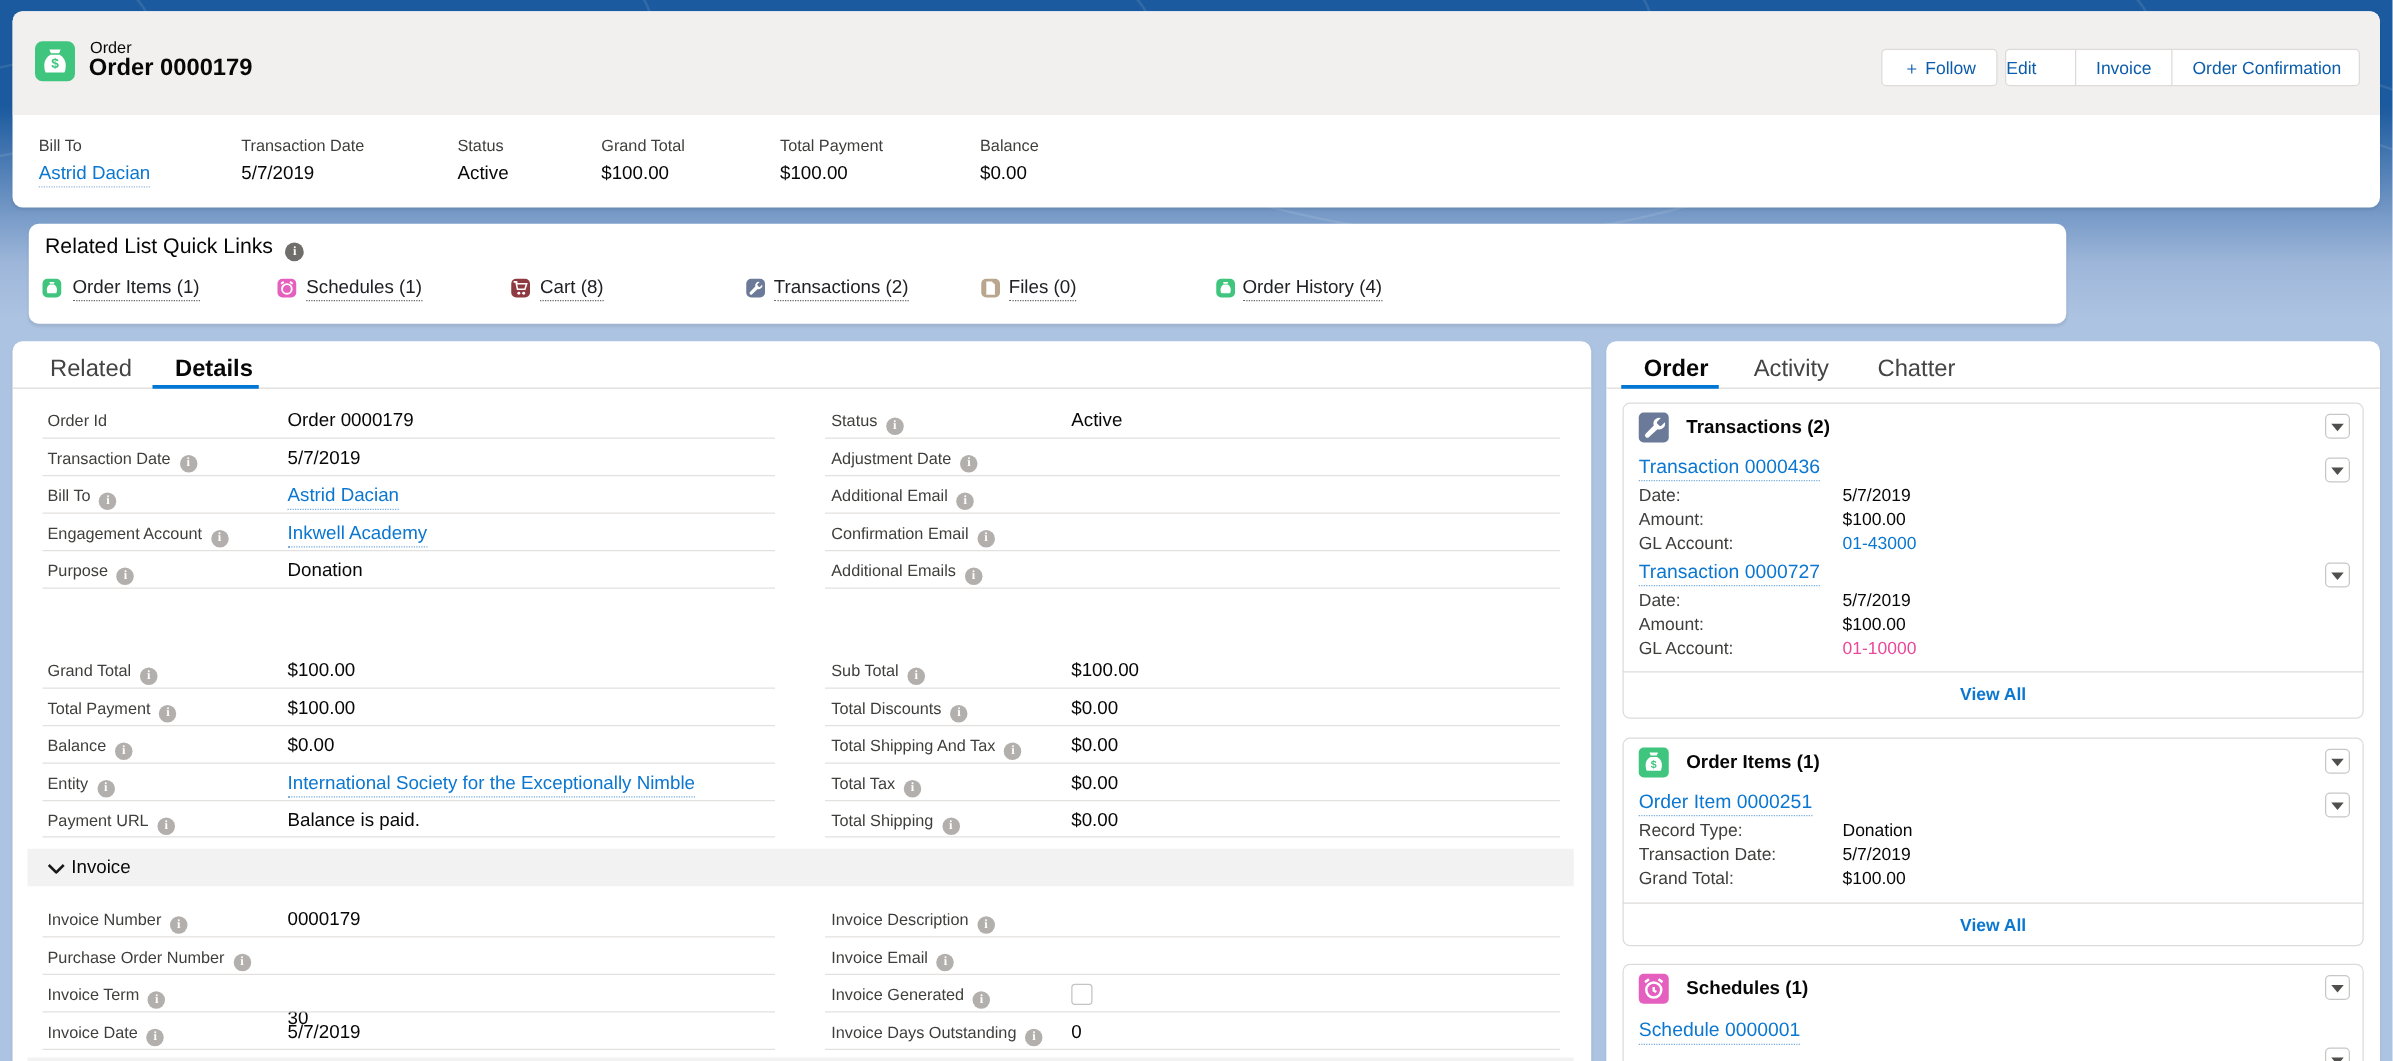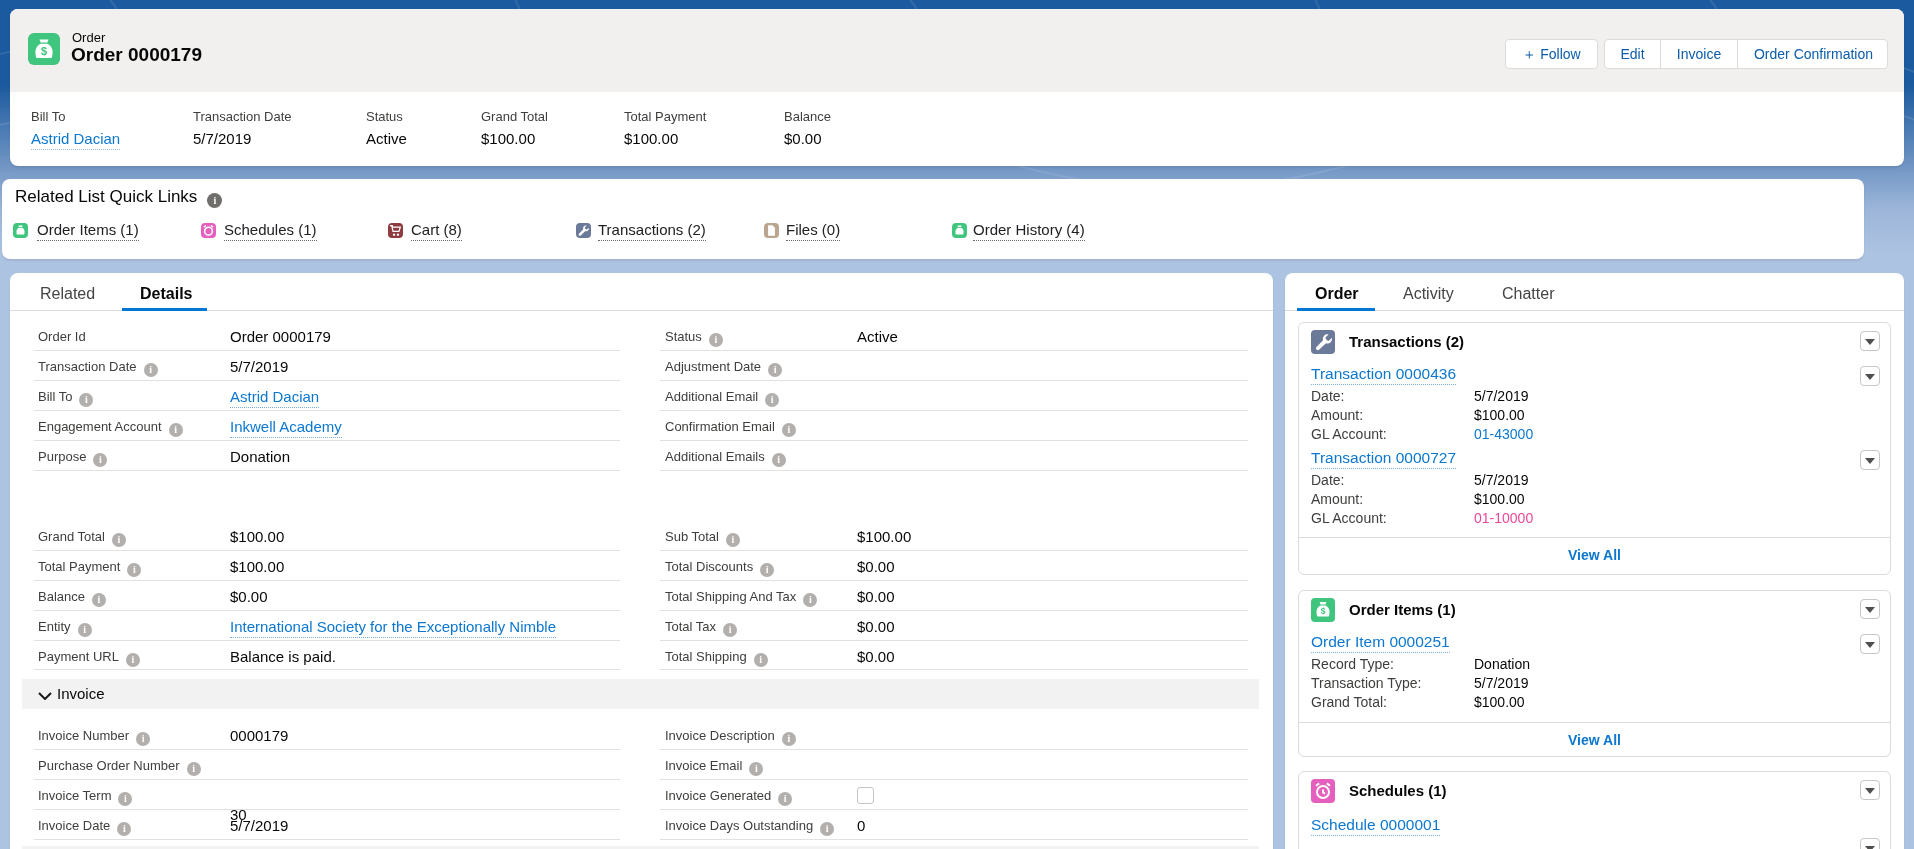--- a/index.html
+++ b/index.html
@@ -21,21 +21,21 @@
 .icn{position:absolute;border-radius:4px}
 .band{position:absolute;left:12px;width:1237px;height:30px;background:#f3f2f2;font-size:15px;color:#080707;line-height:30px}
 .band svg{vertical-align:-1px;margin:0 5px 0 16px}
 .ddb{position:absolute;width:20px;height:20px;background:#fff;border:1px solid #c9c7c5;border-radius:4px}
 .ddb:after{content:"";position:absolute;left:4px;top:7px;border-left:5px solid transparent;border-right:5px solid transparent;border-top:6px solid #514f4d}
 .itemlbl{position:absolute;font-size:14px;color:#3e3e3c;white-space:nowrap}
 .itemval{position:absolute;font-size:14px;color:#080707;white-space:nowrap}
 .cardtitle{position:absolute;font-size:15px;font-weight:bold;color:#080707;white-space:nowrap}
 .itemlink{position:absolute;font-size:15.5px;white-space:nowrap}
 .viewall{position:absolute;width:100%;text-align:center;font-size:14px;font-weight:bold;color:#0b77d0}
-.tabtxt{position:absolute;font-size:16px;color:#444;white-space:nowrap}
+.tabtxt{position:absolute;font-size:19px;color:#444;white-space:nowrap}
 .tabact{font-weight:bold;color:#080707}
 .tabu{position:absolute;height:3px;background:#0176d3}
 .qlink{position:absolute;font-size:15px;color:#202124;border-bottom:1px dotted #6b6966;padding-bottom:2px;white-space:nowrap}
 </style>
 </head>
 <body>
 
 <svg class="abs" style="left:0;top:0" width="1914" height="240" viewBox="0 0 1914 240">
 <g fill="none" stroke="#ffffff" stroke-opacity="0.10" stroke-width="2">
 <path d="M-20,60 C120,10 260,120 420,70 S720,30 900,80 1200,140 1400,70 1800,20 1960,90"></path>
@@ -52,40 +52,40 @@
       <path fill="#fff" d="M11.5,6.5 h9 l-1.2,3 h-6.6 z"></path>
       <path fill="#fff" d="M12.2,10.8 h7.6 c3.1,2 4.8,4.8 4.8,8.2 c0,2.9 -0.5,5 -1.1,6 h-15 c-0.6,-1 -1.1,-3.1 -1.1,-6 c0,-3.4 1.7,-6.2 4.8,-8.2 z"></path>
       <text x="16" y="21.5" font-size="11" font-weight="bold" fill="#3fc57d" text-anchor="middle" font-family="Liberation Sans">$</text>
     </svg>
   </div>
   <div class="abs" style="left:62px;top:21px;font-size:13px;color:#080707">Order</div>
   <div class="abs" style="left:61px;top:35px;font-size:19px;font-weight:bold;color:#080707">Order 0000179</div>
 
   <div class="abs" style="left:1495px;top:30px;width:93px;height:30px;background:#fff;border:1px solid #dddbda;border-radius:4px;color:#0b5cab;font-size:14px;line-height:28px;text-align:center">＋ Follow</div>
   <div class="abs" style="left:1594px;top:30px;width:284px;height:30px;background:#fff;border:1px solid #dddbda;border-radius:4px;color:#0b5cab;font-size:14px;line-height:28px">
-    <span class="abs" style="left:0;top:0;width:55px;text-align:center">Edit</span>
+    <span class="abs" style="left:0;top:0;width:55px;">Edit</span>
     <span class="abs" style="left:55px;top:0;width:77px;text-align:center;border-left:1px solid #dddbda">Invoice</span>
     <span class="abs" style="left:132px;top:0;width:152px;text-align:center;border-left:1px solid #dddbda">Order Confirmation</span>
   </div>
 
   <div class="lbl" style="left:21px;top:100px">Bill To</div>
   <div class="val" style="left:21px;top:121px"><a class="lnk dotu" style="border-color:#9db9d9">Astrid Dacian</a></div>
   <div class="lbl" style="left:183px;top:100px">Transaction Date</div>
   <div class="val" style="left:183px;top:121px">5/7/2019</div>
   <div class="lbl" style="left:356px;top:100px">Status</div>
   <div class="val" style="left:356px;top:121px">Active</div>
   <div class="lbl" style="left:471px;top:100px">Grand Total</div>
   <div class="val" style="left:471px;top:121px">$100.00</div>
   <div class="lbl" style="left:614px;top:100px">Total Payment</div>
   <div class="val" style="left:614px;top:121px">$100.00</div>
   <div class="lbl" style="left:774px;top:100px">Balance</div>
   <div class="val" style="left:774px;top:121px">$0.00</div>
 </div>
 
-<div class="card" style="left:2px;top:179px;width:1862px;height:80px">
+<div class="card" style="left:23px;top:179px;width:1630px;height:80px">
   <div class="abs" style="left:13px;top:8px;font-size:17px;color:#080707">Related List Quick Links<span class="ifo" style="width:15px;height:15px;line-height:15px;background:#706e6b;margin-left:10px">i</span></div>
 
   <div class="icn" style="left:11px;top:44px;width:15px;height:15px;background:#3fc57d">
     <svg width="15" height="15" viewBox="0 0 24 24">
         <path fill="#fff" d="M8.6,4 h6.8 l-1,2.4 h-4.8 z"></path>
         <path fill="#fff" d="M9.2,7.5 h5.6 c2.4,1.5 3.7,3.7 3.7,6.3 c0,2.2 -0.4,3.9 -0.9,4.7 H6.4 c-0.5,-0.8 -0.9,-2.5 -0.9,-4.7 c0,-2.6 1.3,-4.8 3.7,-6.3 z"></path>
       </svg>
   </div>
   <div class="qlink" style="left:35px;top:42px">Order Items (1)</div>
   <div class="icn" style="left:199px;top:44px;width:15px;height:15px;background:#e55fbe">
@@ -273,21 +273,21 @@
         <path fill="#fff" d="M9.2,7.5 h5.6 c2.4,1.5 3.7,3.7 3.7,6.3 c0,2.2 -0.4,3.9 -0.9,4.7 H6.4 c-0.5,-0.8 -0.9,-2.5 -0.9,-4.7 c0,-2.6 1.3,-4.8 3.7,-6.3 z"></path>
         <text x="12" y="16.2" font-size="8.5" font-weight="bold" fill="#3fc57d" text-anchor="middle" font-family="Liberation Sans">$</text>
       </svg>
   </div>
   <div class="cardtitle" style="left:64px;top:328px">Order Items (1)</div>
   <div class="ddb" style="left:575px;top:326px"></div>
   <div class="itemlink" style="left:26px;top:360px"><a class="lnk dotu">Order Item 0000251</a></div>
   <div class="ddb" style="left:575px;top:361px"></div>
   <div class="itemlbl" style="left:26px;top:383px">Record Type:</div>
   <div class="itemval" style="left:189px;top:383px">Donation</div>
-  <div class="itemlbl" style="left:26px;top:402px">Transaction Type:</div>
+  <div class="itemlbl" style="left:26px;top:402px">Transaction Date:</div>
   <div class="itemval" style="left:189px;top:402px">5/7/2019</div>
   <div class="itemlbl" style="left:26px;top:421px">Grand Total:</div>
   <div class="itemval" style="left:189px;top:421px">$100.00</div>
   <div class="hline" style="left:13px;top:449px;width:593px;background:#dddbda"></div>
   <div class="viewall" style="left:0;top:459px">View All</div>
 
   <div class="abs" style="left:13px;top:498px;width:593px;height:110px;border:1px solid #dddbda;border-radius:6px"></div>
   <div class="icn" style="left:26px;top:506px;width:24px;height:24px;background:#e55fbe">
     <svg width="24" height="24" viewBox="0 0 24 24">
         <g stroke="#fff" stroke-width="2" fill="none">

